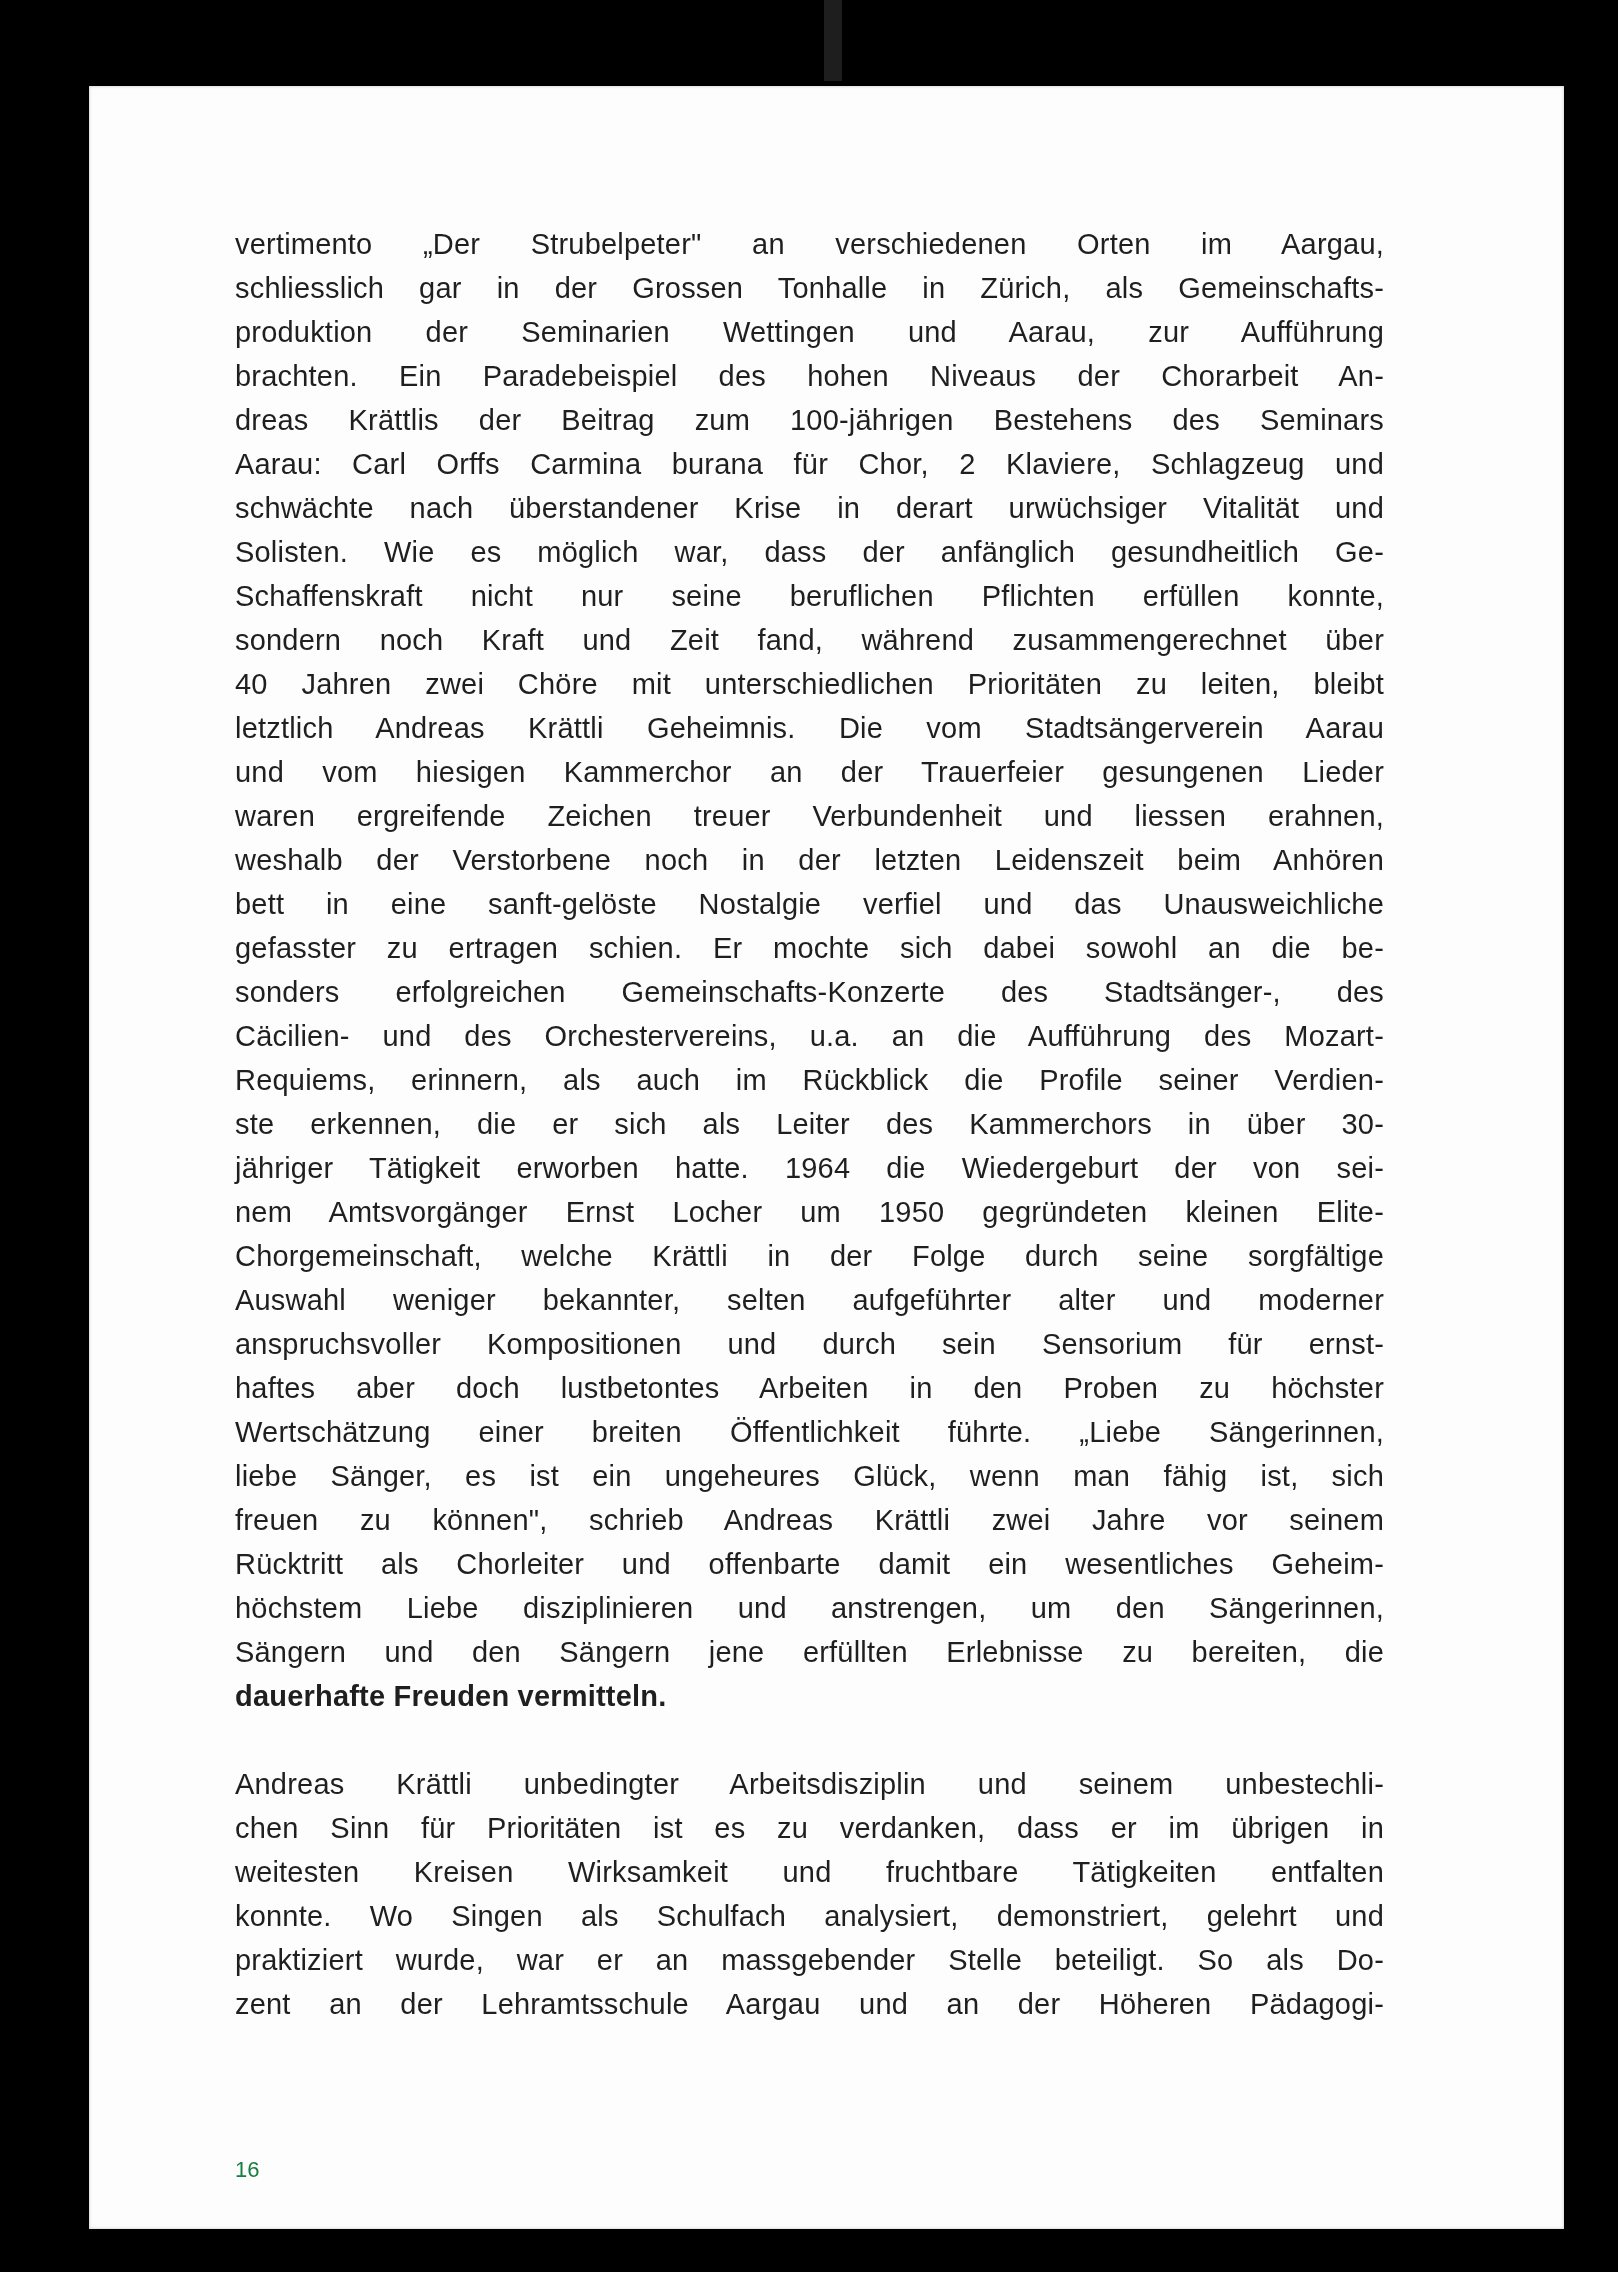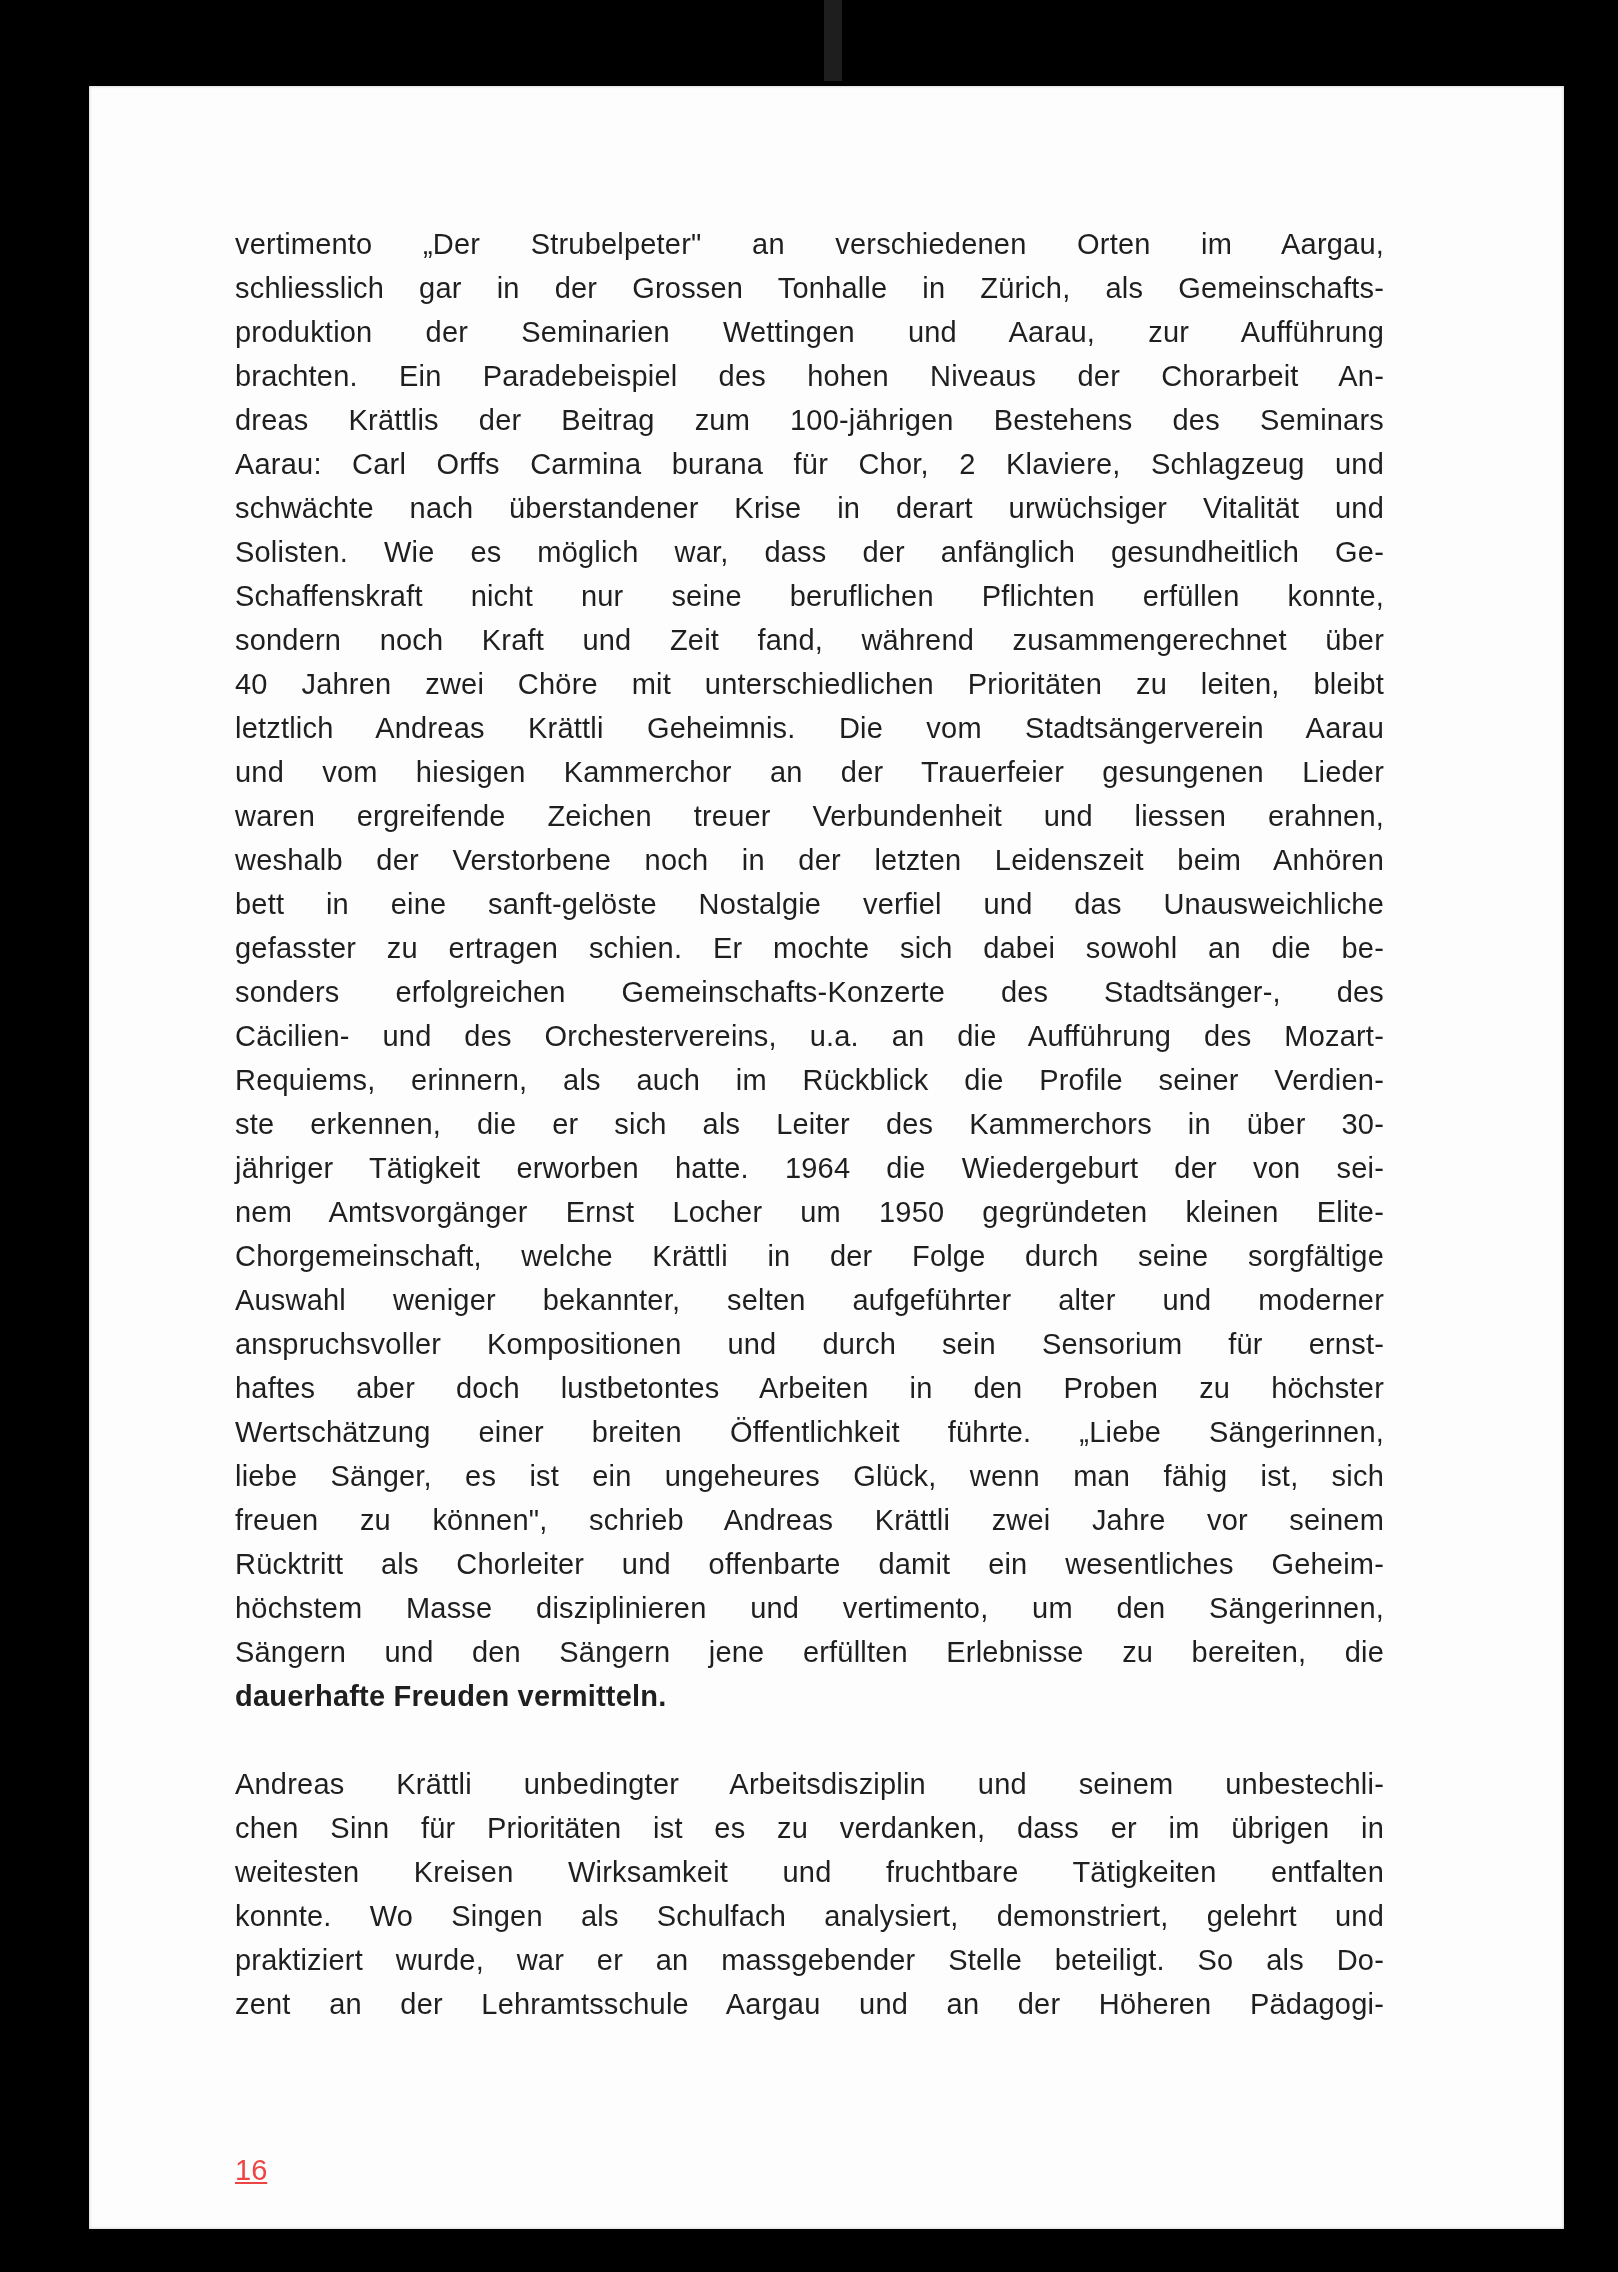--- a/index.html
+++ b/index.html
@@ -51,24 +51,23 @@
     white-space: normal;
   }
   .line-last {
     text-align-last: left;
     font-weight: bold;
   }
   .page-number {
     position: absolute;
     left: 146px;
     top: 2062px;
-    color: #ef4444;
-    font-size: 29px;
+    color: #15803d;
+    font-size: 22px;
     line-height: 44px;
-    text-decoration: underline;
   }
 </style>
 </head>
 <body>
 
 <div class="scan">
   <div class="seam"></div>
   <div class="paper">
     <div class="text-block">
         <div class="paragraph">
@@ -96,21 +95,21 @@
           <div class="line">jähriger Tätigkeit erworben hatte. 1964 die Wiedergeburt der von sei-</div>
           <div class="line">nem Amtsvorgänger Ernst Locher um 1950 gegründeten kleinen Elite-</div>
           <div class="line">Chorgemeinschaft, welche Krättli in der Folge durch seine sorgfältige</div>
           <div class="line">Auswahl weniger bekannter, selten aufgeführter alter und moderner</div>
           <div class="line">anspruchsvoller Kompositionen und durch sein Sensorium für ernst-</div>
           <div class="line">haftes aber doch lustbetontes Arbeiten in den Proben zu höchster</div>
           <div class="line">Wertschätzung einer breiten Öffentlichkeit führte. „Liebe Sängerinnen,</div>
           <div class="line">liebe Sänger, es ist ein ungeheures Glück, wenn man fähig ist, sich</div>
           <div class="line">freuen zu können", schrieb Andreas Krättli zwei Jahre vor seinem</div>
           <div class="line">Rücktritt als Chorleiter und offenbarte damit ein wesentliches Geheim-</div>
-          <div class="line">höchstem Masse disziplinieren und vertimento, um den Sängerinnen,</div>
+          <div class="line">höchstem Liebe disziplinieren und anstrengen, um den Sängerinnen,</div>
           <div class="line">Sängern und den Sängern jene erfüllten Erlebnisse zu bereiten, die</div>
           <div class="line line-last">dauerhafte Freuden vermitteln.</div>
         </div>
         <div class="paragraph">
           <div class="line">Andreas Krättli unbedingter Arbeitsdisziplin und seinem unbestechli-</div>
           <div class="line">chen Sinn für Prioritäten ist es zu verdanken, dass er im übrigen in</div>
           <div class="line">weitesten Kreisen Wirksamkeit und fruchtbare Tätigkeiten entfalten</div>
           <div class="line">konnte. Wo Singen als Schulfach analysiert, demonstriert, gelehrt und</div>
           <div class="line">praktiziert wurde, war er an massgebender Stelle beteiligt. So als Do-</div>
           <div class="line">zent an der Lehramtsschule Aargau und an der Höheren Pädagogi-</div>

